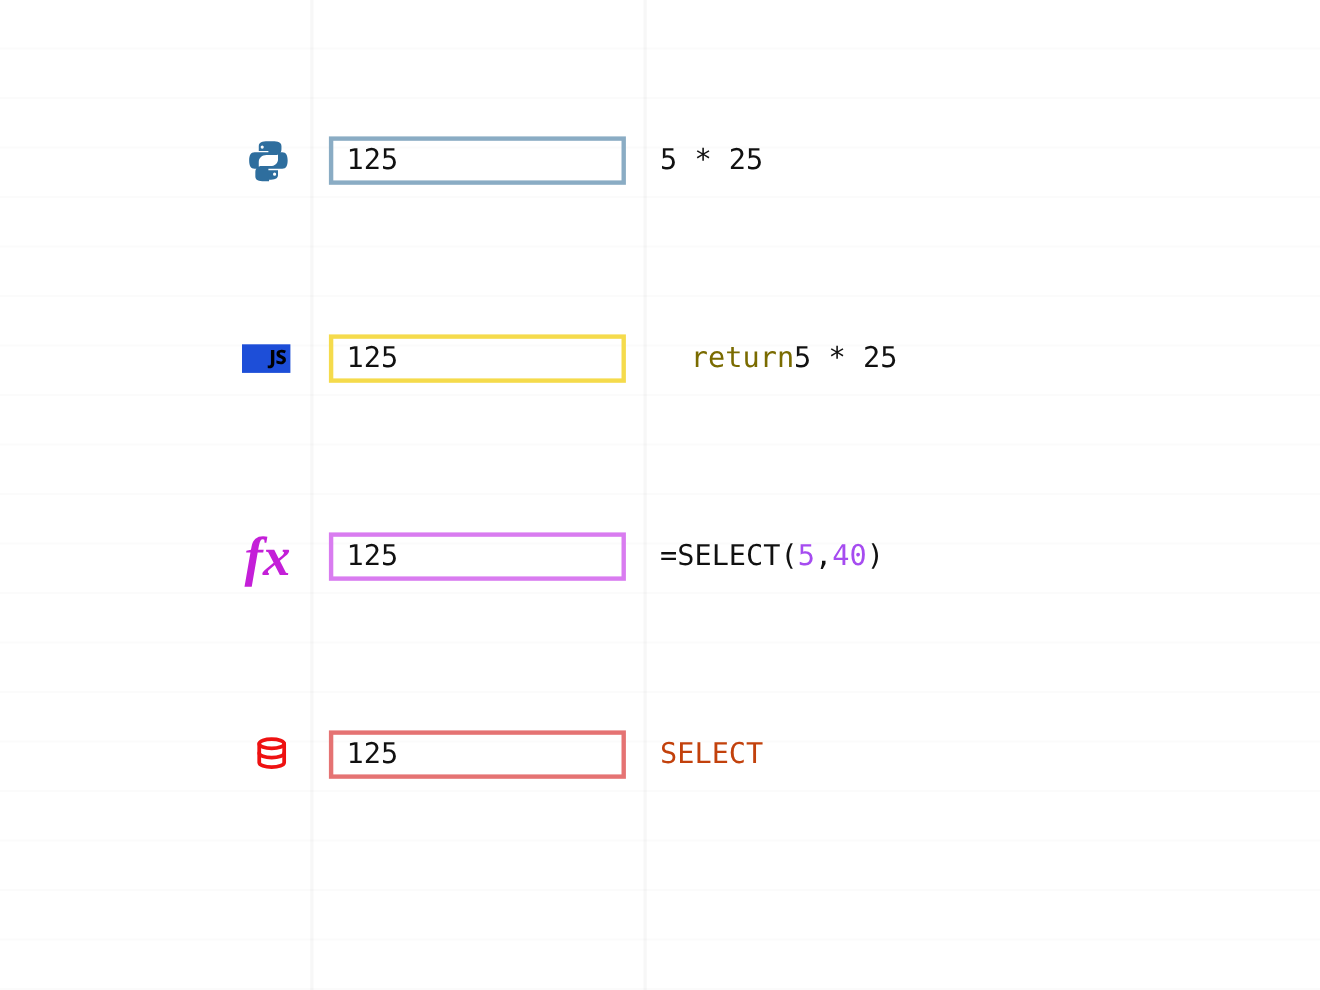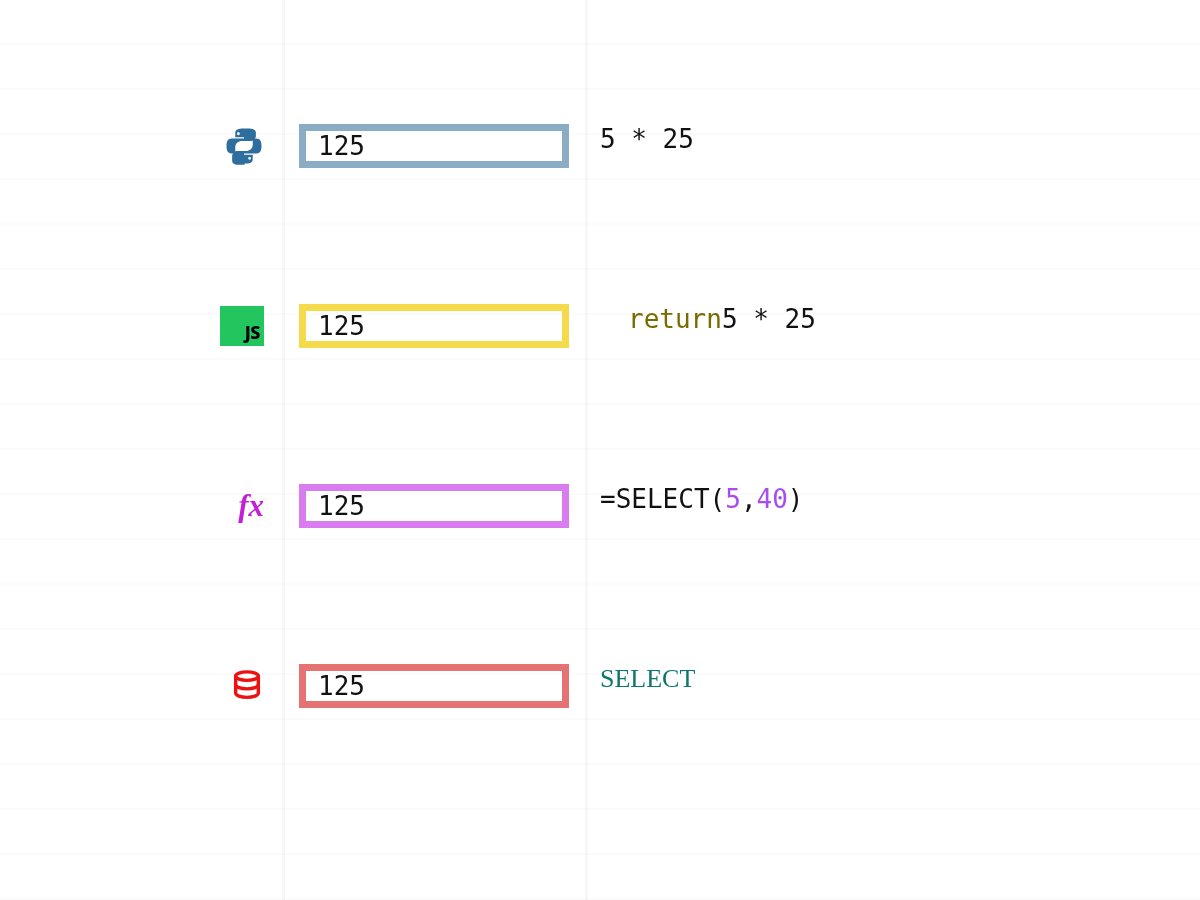--- a/index.html
+++ b/index.html
@@ -20,44 +20,44 @@
   }
   
   .vline { position: absolute; top: 0; bottom: 0; width: 0; border-left: 3px solid rgba(0,0,0,0.03); }
   .vline.col1 { left: 282px; }
   .vline.col2 { left: 585px; }
 
   
   .row { position: absolute; left: 0; right: 0; height: 44px; display: flex; align-items: center; }
   .row .icon-cell { position: absolute; left: 0; width: 282px; height: 44px; display: flex; align-items: center; justify-content: flex-end; padding-right: 18px; }
   .row .value-cell { position: absolute; left: 299px; width: 270px; height: 44px; display: flex; align-items: center; }
-  .row .code-cell { position: absolute; left: 600px; right: 0; height: 44px; display: flex; white-space: nowrap; overflow: hidden; }
+  .row .code-cell { position: absolute; left: 600px; right: 0; height: 44px; display: flex; align-items: center; white-space: nowrap; overflow: hidden; }
 
   .value-box {
     width: 100%; height: 100%;
-    border: 7px solid #a3a3a3;
+    border: 4px solid #a3a3a3;
     display: flex; align-items: center;
     padding: 0 12px;
     color: #111;
   }
   .value-box.python { border-color: #8aacc4; }
   .value-box.js     { border-color: #f5db4c; }
   .value-box.fx     { border-color: #d97cf0; }
   .value-box.sql    { border-color: #e57373; }
 
   .code { color: #111; }
   .kw-olive  { color: #7a6b00; margin-left: 28px; }
-  .kw-red    { color: #0f766e; font-family: Liberation Serif, serif; }
+  .kw-red    { color: #c2410c; }
   .num-purple{ color: #a64cf0; }
 
   
   .icon svg { display: block; }
-  .js-badge { width: 44px; height: 40px; background: #22c55e; display: flex; align-items: flex-end; justify-content: flex-end; padding: 2px 4px; }
+  .js-badge { width: 44px; height: 26px; background: #1d4ed8; display: flex; align-items: flex-end; justify-content: flex-end; padding: 2px 4px; }
   .js-badge span { font-family: system-ui, Arial, sans-serif; font-weight: 800; font-size: 18px; color: #000; letter-spacing: -0.5px; }
-  .fx-label { font-family: Georgia, "Times New Roman", serif; font-style: italic; font-weight: 700; font-size: 31px; color: #c41fd8; }
+  .fx-label { font-family: Georgia, "Times New Roman", serif; font-style: italic; font-weight: 700; font-size: 50px; color: #c41fd8; }
 </style>
 </head>
 <body>
 
 <div class="grid-bg"></div>
 <div class="vline col1"></div>
 <div class="vline col2"></div>
 
 <div class="row" style="top:124px">
   <div class="icon-cell">

